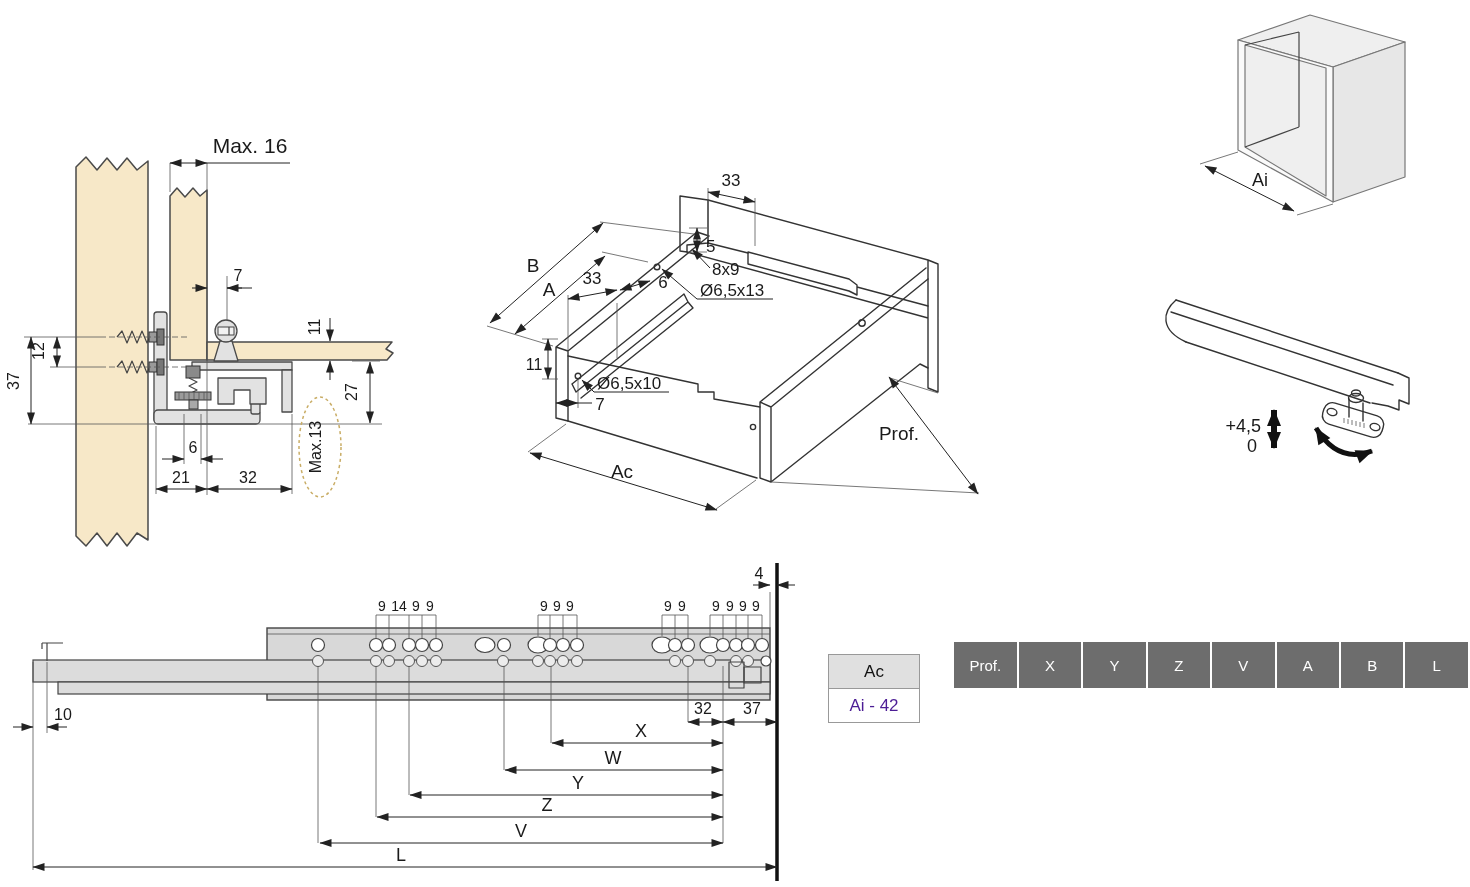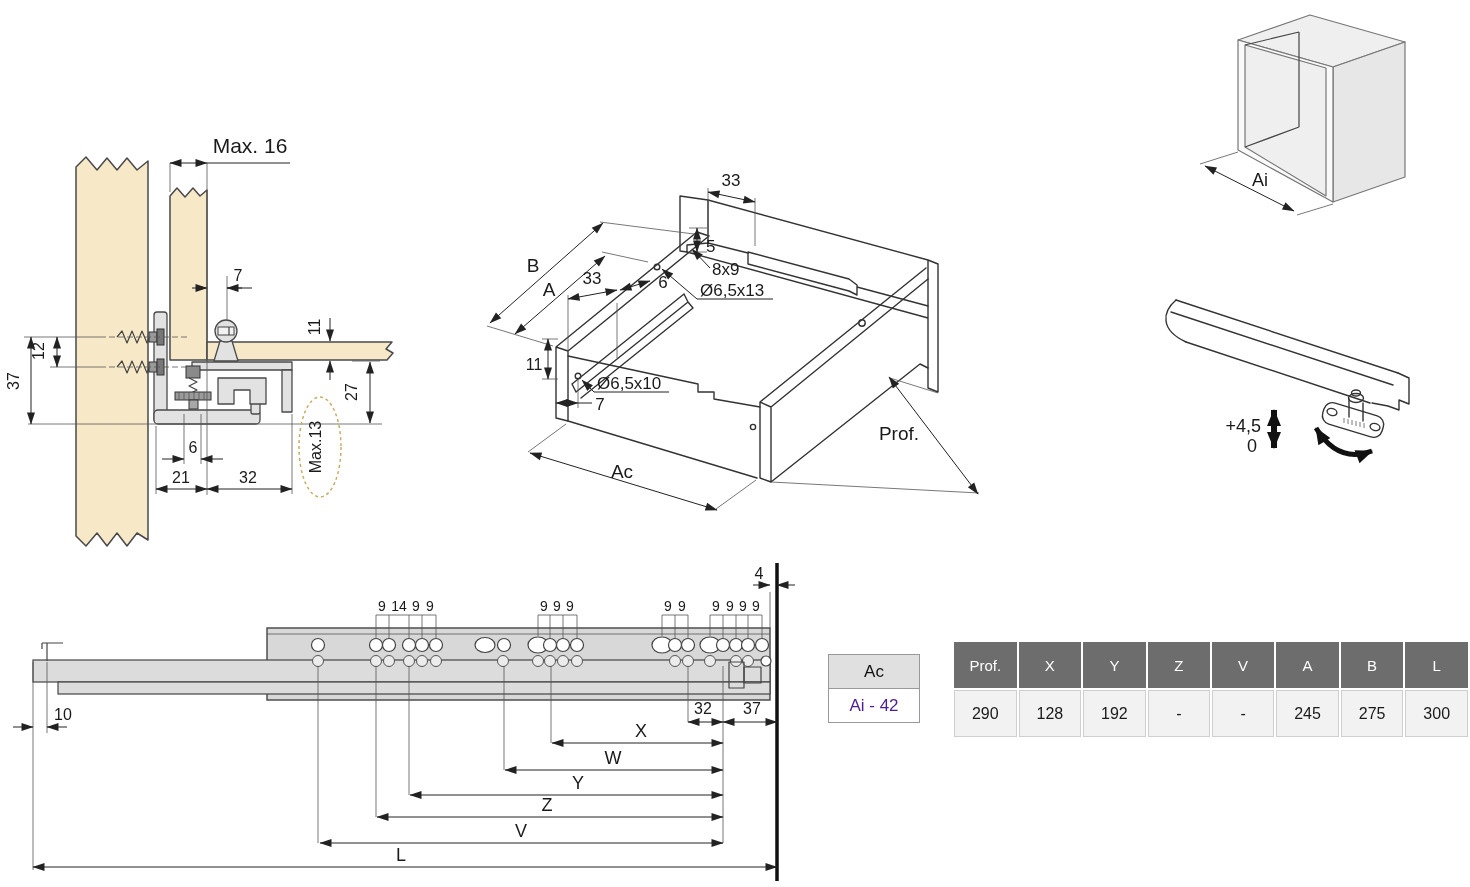--- a/index.html
+++ b/index.html
@@ -469,27 +469,17 @@
           <tr>
       <th>Prof.</th>
       <th>X</th>
       <th>Y</th>
       <th>Z</th>
       <th>V</th>
       <th>A</th>
       <th>B</th>
       <th>L</th>
     </tr>
-    <tr>
-      <td>290</td>
-      <td>128</td>
-      <td>192</td>
-      <td>-</td>
-      <td>-</td>
-      <td>245</td>
-      <td>275</td>
-      <td>300</td>
-    </tr>
   </tbody>
       </table>
 </div>
 
 </div>
 
 </body></html>

